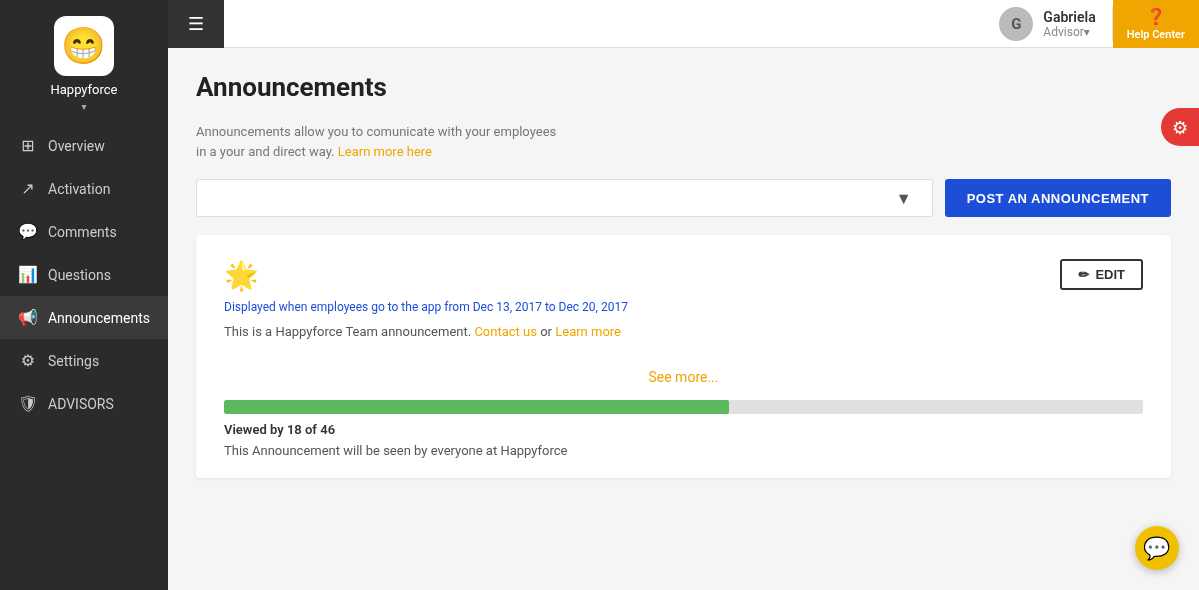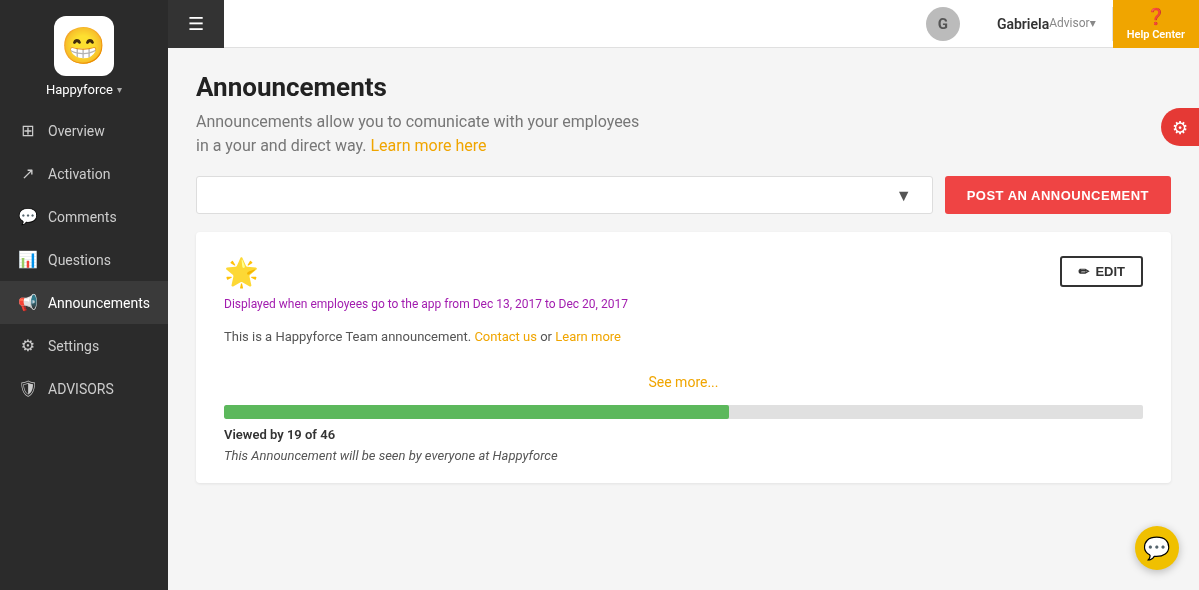--- a/index.html
+++ b/index.html
@@ -31,20 +31,21 @@
       justify-content: center;
       font-size: 36px;
     }
     .logo-label {
       color: #fff;
       font-size: 13px;
       margin-top: 6px;
       display: flex;
       align-items: center;
       gap: 4px;
+      flex-direction: column;
     }
     .logo-label .chevron { font-size: 10px; color: #aaa; }
 
     .sidebar-nav { display: flex; flex-direction: column; flex: 1; }
     .nav-item {
       display: flex;
       align-items: center;
       gap: 10px;
       padding: 12px 18px;
       color: #ccc;
@@ -96,21 +97,21 @@
       height: 34px;
       background: #bbb;
       border-radius: 50%;
       display: flex;
       align-items: center;
       justify-content: center;
       font-size: 15px;
       font-weight: bold;
       color: #555;
     }
-    .user-info { display: flex; flex-direction: row; margin-left: 27px; }
+    .user-info { display: flex; flex-direction: column; }
     .user-name { font-size: 14px; font-weight: 600; color: #333; }
     .user-role { font-size: 12px; color: #888; }
 
     .help-center-btn {
       background: #f0a500;
       color: #fff;
       height: 48px;
       padding: 0 14px;
       display: flex;
       flex-direction: column;
@@ -145,21 +146,21 @@
       align-items: center;
       justify-content: center;
       color: #fff;
       font-size: 18px;
       cursor: pointer;
       z-index: 10;
     }
 
     .page-header { margin-bottom: 18px; }
     .page-title { font-size: 26px; font-weight: 700; color: #222; }
-    .page-subtitle { font-size: 16px; color: #777; margin-top: 8px; line-height: 1.5; }
+    .page-subtitle { font-size: 13px; color: #777; margin-top: 20px; line-height: 1.5; }
     .page-subtitle a { color: #f0a500; text-decoration: none; }
 
     
     .action-row {
       display: flex;
       align-items: center;
       gap: 12px;
       margin-bottom: 18px;
     }
     .filter-input-wrap {
@@ -182,21 +183,21 @@
     .filter-icon-btn {
       display: flex;
       align-items: center;
       gap: 4px;
       padding: 0 10px;
       cursor: pointer;
       color: #555;
       font-size: 16px;
     }
     .post-btn {
-      background: #ef4444;
+      background: #1d4ed8;
       color: #fff;
       border: none;
       padding: 0 22px;
       height: 38px;
       font-size: 13px;
       font-weight: 700;
       letter-spacing: 0.5px;
       cursor: pointer;
       white-space: nowrap;
       border-radius: 3px;
@@ -229,21 +230,21 @@
       gap: 6px;
       border: 2px solid #333;
       background: #fff;
       padding: 6px 16px;
       font-size: 13px;
       font-weight: 600;
       cursor: pointer;
       border-radius: 3px;
       color: #333;
     }
-    .ann-meta { font-size: 12px; color: #a21caf; margin-bottom: 18px; }
+    .ann-meta { font-size: 12px; color: #1d4ed8; margin-bottom: 10px; }
     .ann-happyforce-notice {
       font-size: 13px;
       color: #555;
       margin-bottom: 28px;
     }
     .ann-happyforce-notice a { color: #f0a500; text-decoration: none; }
     .ann-body { font-size: 14px; color: #444; margin-bottom: 12px; line-height: 1.6; }
     .see-more { text-align: center; margin-bottom: 14px; }
     .see-more a { color: #f0a500; text-decoration: none; font-size: 14px; margin-top: 38px; }
     .progress-bar-wrap {
@@ -253,21 +254,21 @@
       margin-bottom: 8px;
       overflow: hidden;
     }
     .progress-bar-fill {
       height: 100%;
       background: #5cb85c;
       border-radius: 2px;
     }
     .viewed-info { font-size: 13px; color: #555; margin-bottom: 6px; }
     .viewed-info span { color: #333; font-weight: 600; }
-    .ann-footer { font-size: 13px; color: #555; font-style: italic; }
+    .ann-footer { font-size: 13px; color: #555; }
 
     
     .chat-fab {
       position: fixed;
       bottom: 20px;
       right: 20px;
       width: 44px;
       height: 44px;
       background: #f0c000;
       border-radius: 50%;
@@ -394,21 +395,21 @@
         <a href="#">Learn more</a>
       </p>
       <div class="see-more">
         <a href="#">See more...</a>
       </div>
       <div class="progress-bar-wrap">
         <div class="progress-bar-fill" style="width: 55%"></div>
       </div>
       <p class="viewed-info">
         <span>Viewed by</span>
-        <span>19</span>
+        <span>18</span>
         <span>of</span>
         <span>46</span>
       </p>
       <p class="ann-footer">This Announcement will be seen by everyone at Happyforce</p>
     </div>
 
   </div>
 </div>
 
 <div class="chat-fab">

